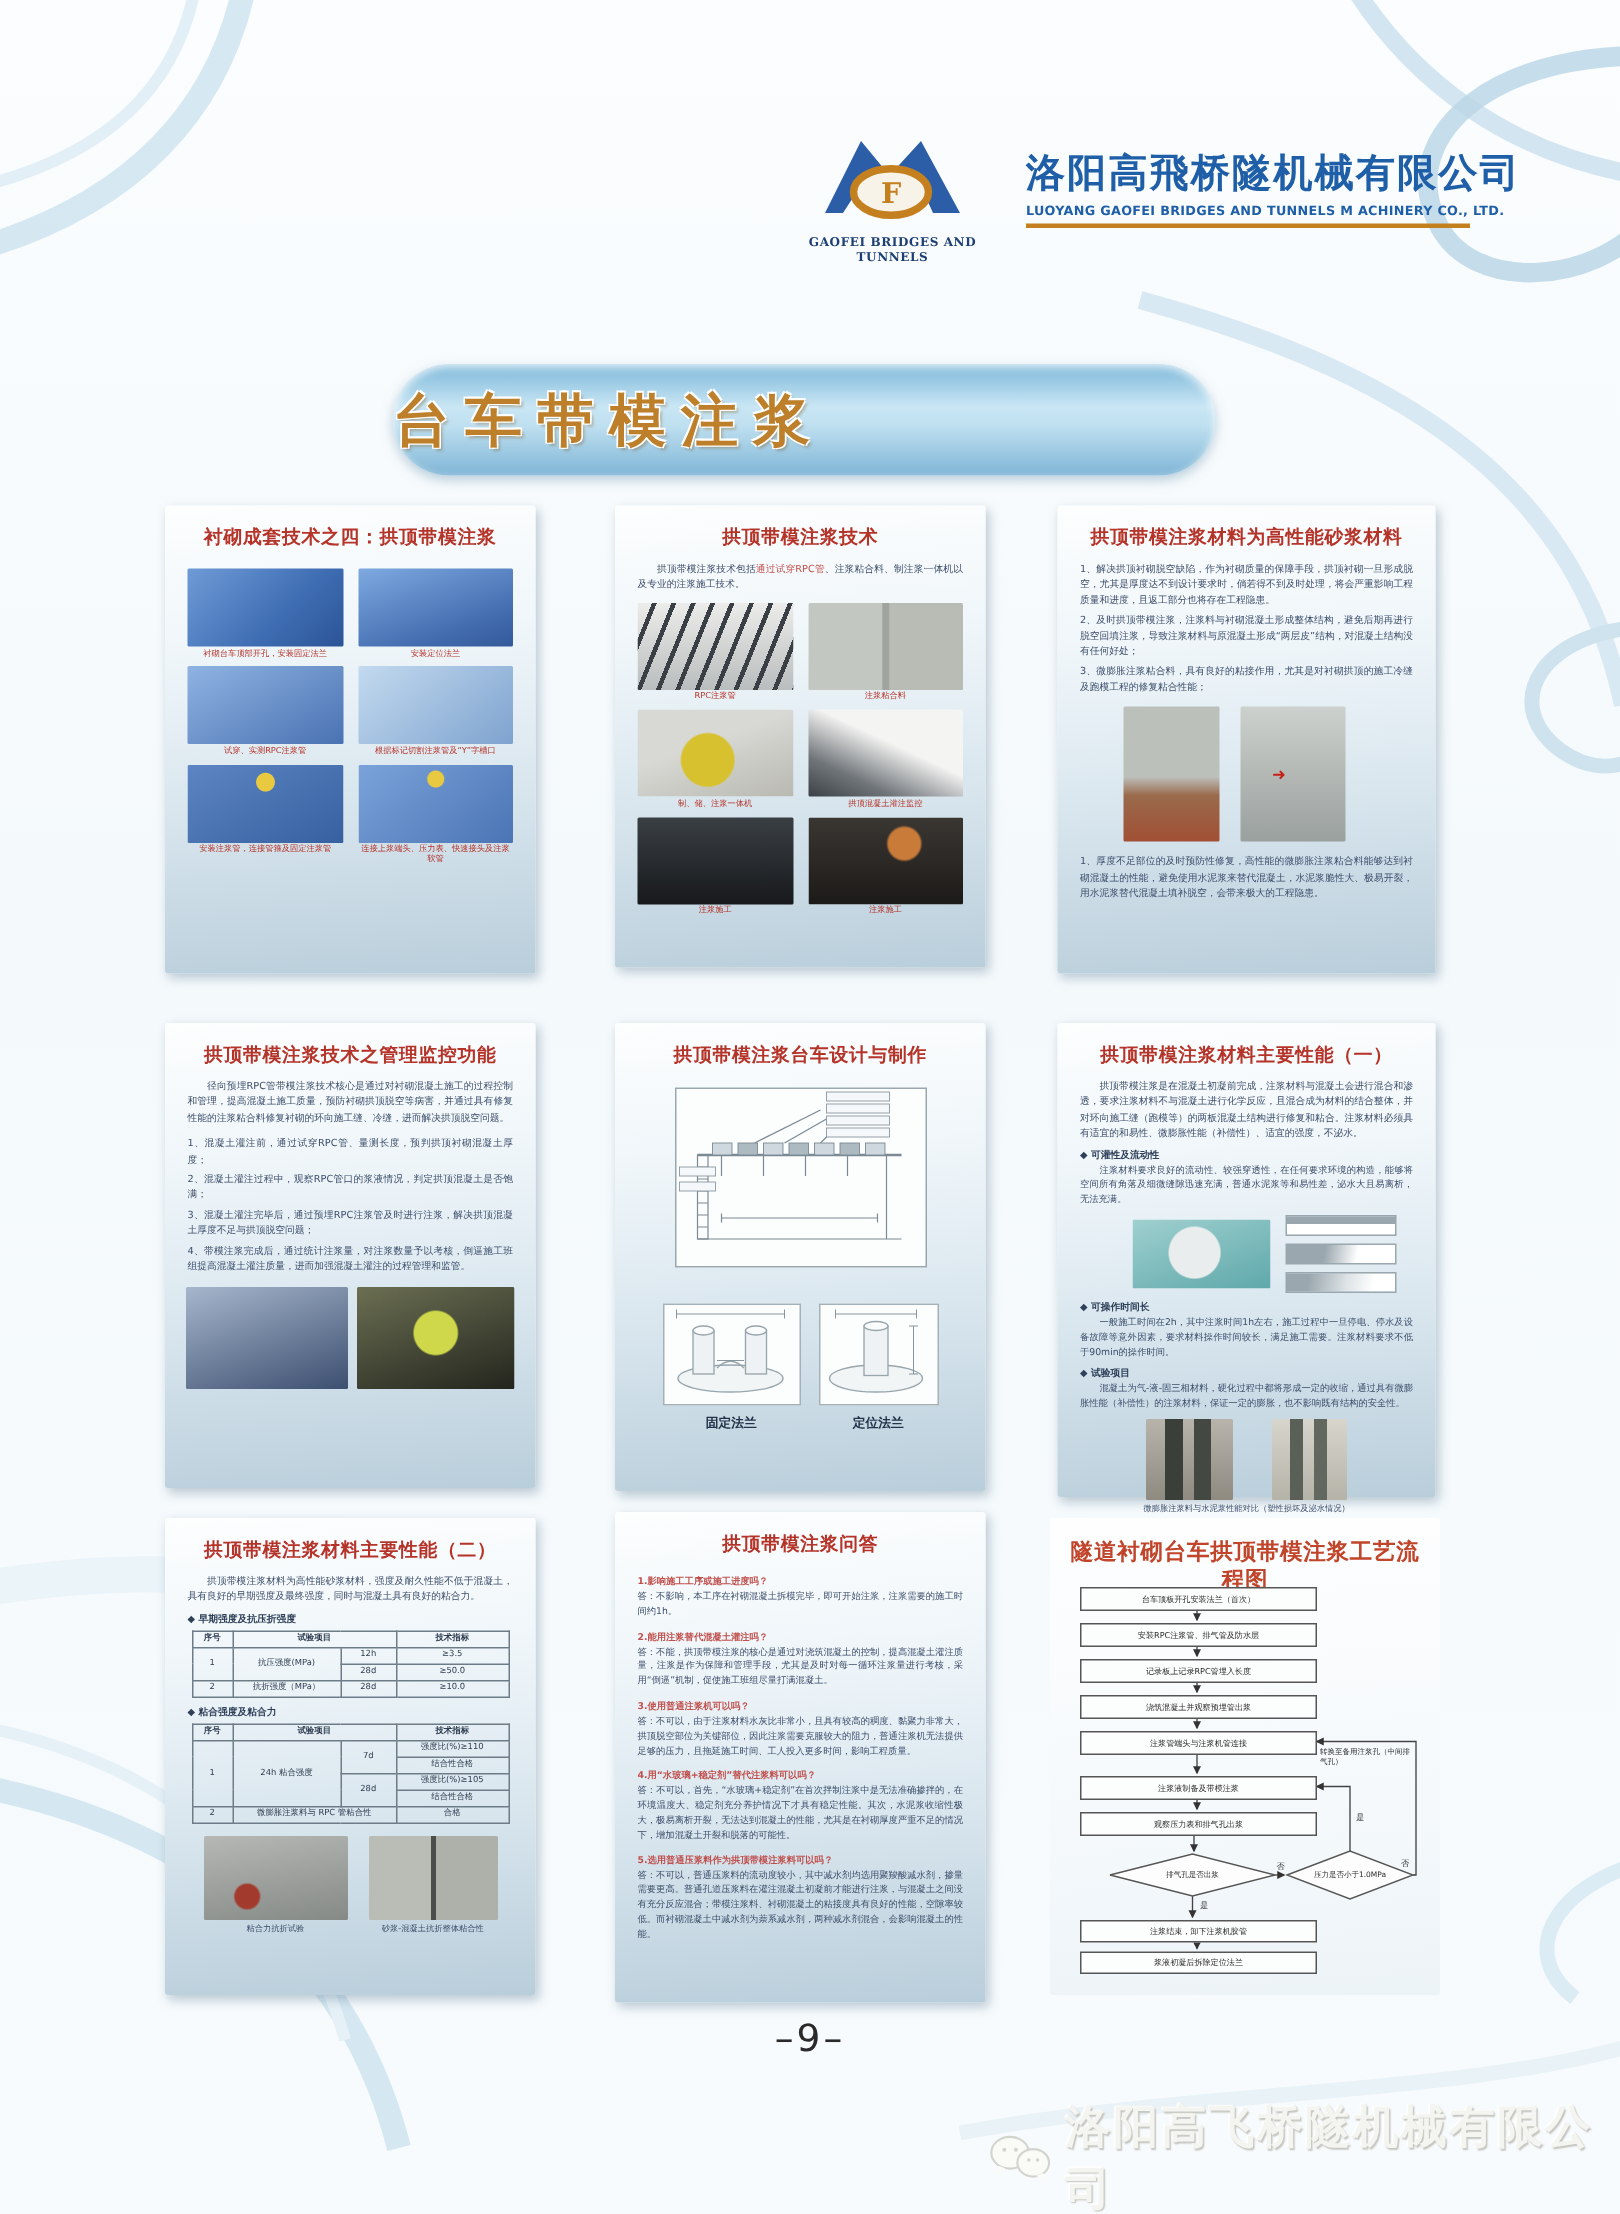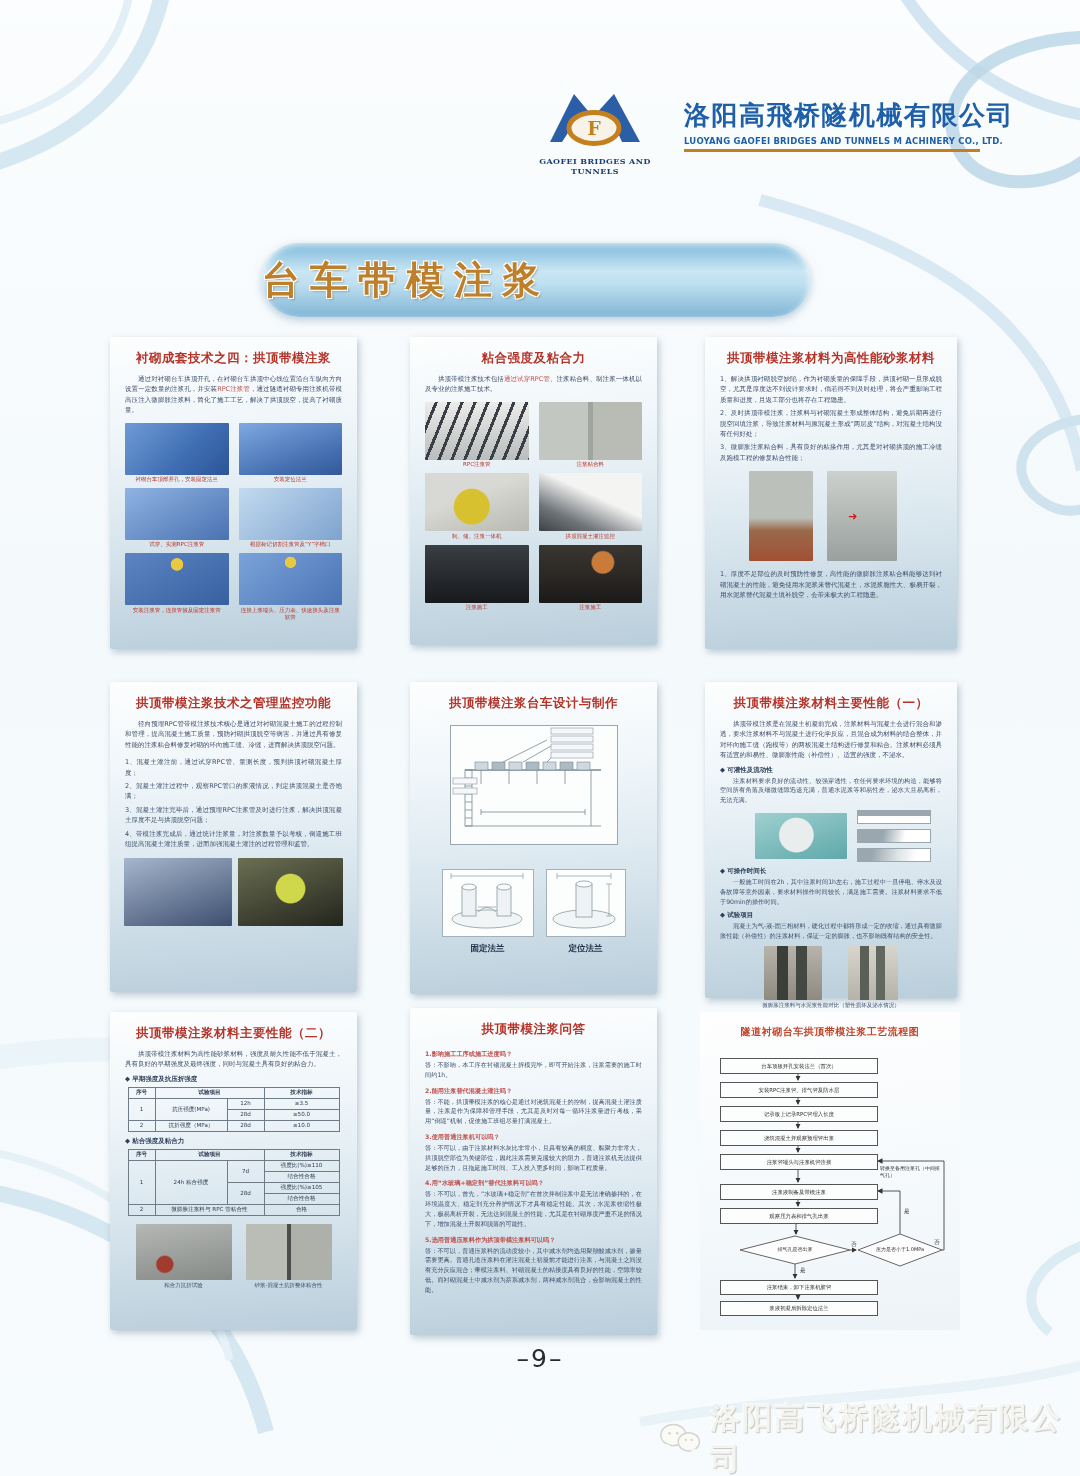--- a/index.html
+++ b/index.html
@@ -90,21 +90,21 @@
   table.spec{border-collapse:collapse;width:212px;margin:3px auto 0;font-size:5.6px;color:#2e3c50;}
   table.spec td{border:1px solid #6e7c88;text-align:center;padding:1.5px 1px;line-height:1.25;}
   table.spec .hd{font-weight:bold;}
 
   
   .qa-q{font-size:6.2px;font-weight:bold;color:#c0504d;margin:7px 15px 0;}
   .qa-a{font-size:6.2px;color:#3c4e6b;line-height:1.58;margin:1px 15px 0;text-align:justify;}
 
   
   .flowpanel{background:linear-gradient(176deg,#fefefe,#f3f8fb 70%,#ecf3f7);box-shadow:none;}
-  .flowpanel .panel-title{color:#c0452b;font-size:10px;}
+  .flowpanel .panel-title{color:#c0452b;font-size:15px;}
   .flow{position:absolute;left:10px;top:46px;width:236px;height:264px;}
   .fsvg{position:absolute;left:0;top:0;z-index:1;}
   .fbox{position:absolute;left:10px;width:156px;height:14px;border:1px solid #555;background:#fcfdfd;
     font-size:5.4px;color:#2b2b2b;display:flex;align-items:center;justify-content:center;z-index:2;text-align:center;}
   .fdtext{position:absolute;font-size:5px;color:#2b2b2b;text-align:center;z-index:2;}
   .flbl{position:absolute;font-size:5.5px;color:#2b2b2b;z-index:2;}
   .fnote{position:absolute;left:170px;top:107px;width:64px;font-size:5px;line-height:1.45;color:#2b2b2b;z-index:2;}
 
   
   .draw-main{width:166px;height:118px;border:1px solid #9aa7ae;background:#fcfdfd;margin:8px auto 0;}
@@ -157,21 +157,20 @@
     <div class="company-rule"></div>
   </div>
 </div>
 
 <div class="layer banner">
   <div class="banner-title">台车带模注浆</div>
 </div>
 
 <div class="panel" style="left:110px;top:337px;height:312px;">
   <div class="panel-title">衬砌成套技术之四：拱顶带模注浆</div>
-  <div class="ptxt indent"><span>通过对衬砌台车拱顶开孔，在衬砌台车拱顶中心线位置沿台车纵向方向设置一定数量的注浆孔，并安装</span><span class="red">RPC注浆管</span><span>，通过隧道衬砌专用注浆机带模高压注入微膨胀注浆料，简化了施工工艺，解决了拱顶脱空，提高了衬砌质量。</span></div>
   <div class="pgrid">
     <div class="pcell">
         <div class="ph ph-blue1" style="height:52px"></div>
         <div class="cap">衬砌台车顶部开孔，安装固定法兰</div>
       </div>
     <div class="pcell">
         <div class="ph ph-blue2" style="height:52px"></div>
         <div class="cap">安装定位法兰</div>
       </div>
     <div class="pcell">
@@ -187,21 +186,21 @@
         <div class="cap">安装注浆管，连接管箍及固定注浆管</div>
       </div>
     <div class="pcell">
         <div class="ph ph-blue6" style="height:52px"></div>
         <div class="cap">连接上浆端头、压力表、快速接头及注浆软管</div>
       </div>
   </div>
 </div>
 
 <div class="panel" style="left:410px;top:337px;height:308px;">
-  <div class="panel-title">粘合强度及粘合力</div>
+  <div class="panel-title">拱顶带模注浆技术</div>
   <div class="ptxt indent"><span>拱顶带模注浆技术包括</span><span class="red">通过试穿RPC管</span><span>、注浆粘合料、制注浆一体机以及专业的注浆施工技术。</span></div>
   <div class="pgrid">
     <div class="pcell">
         <div class="ph ph-pipes" style="height:58px"></div>
         <div class="cap">RPC注浆管</div>
       </div>
     <div class="pcell">
         <div class="ph ph-bags" style="height:58px"></div>
         <div class="cap">注浆粘合料</div>
       </div>

